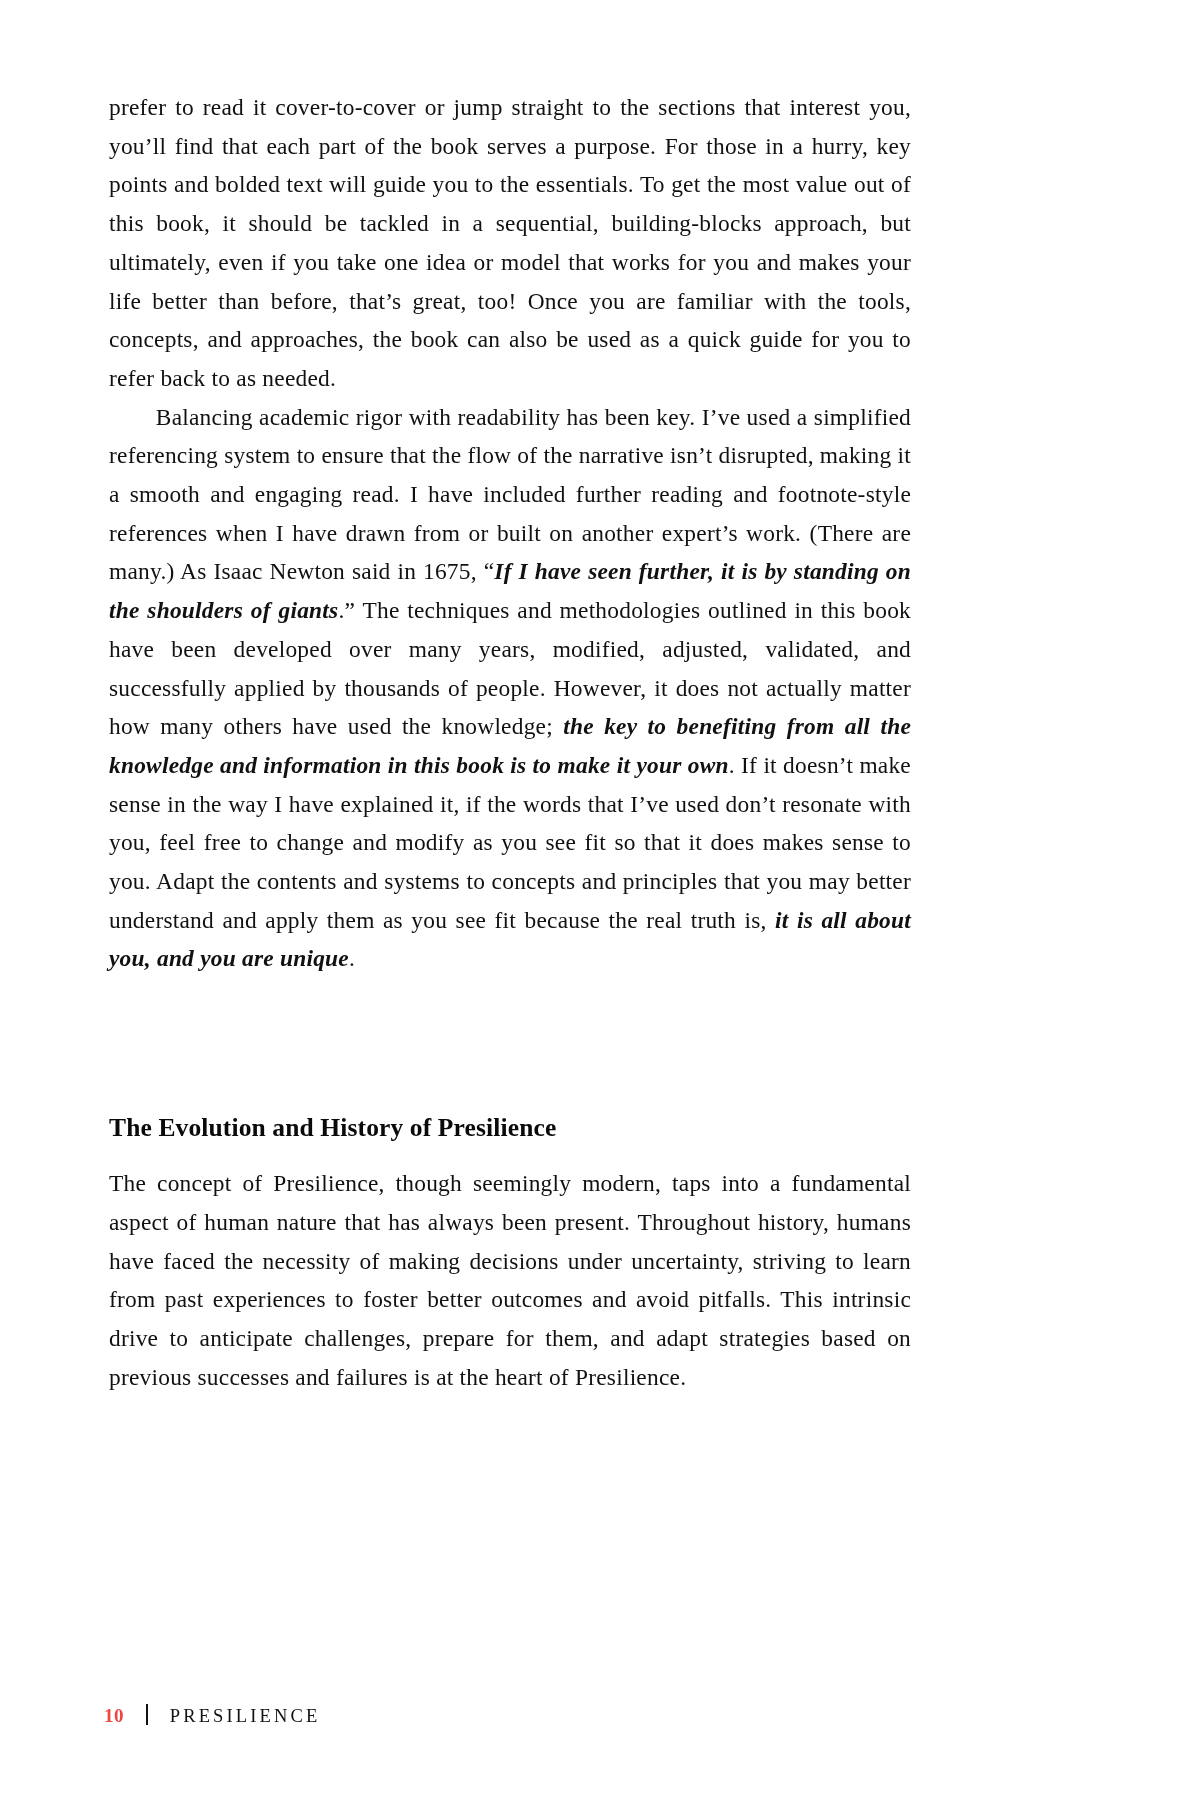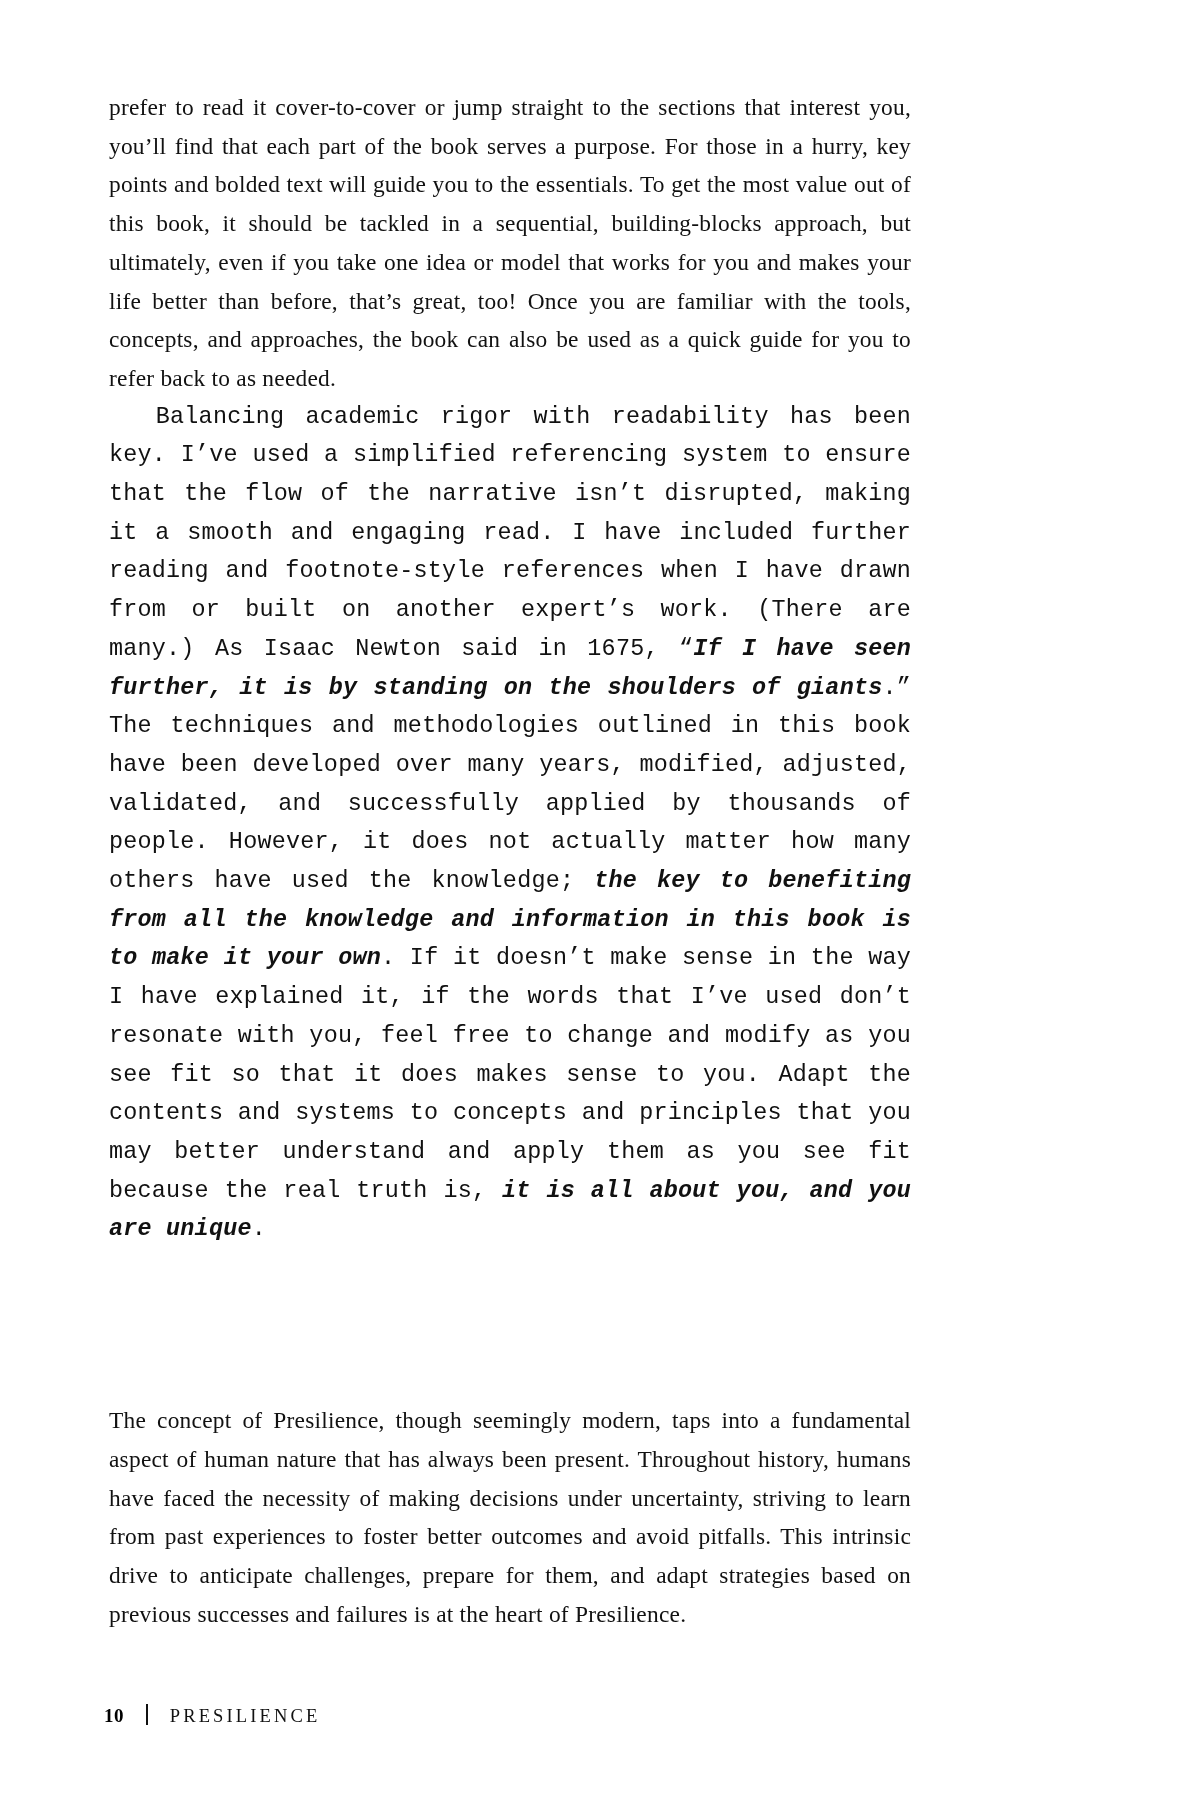--- a/index.html
+++ b/index.html
@@ -37,21 +37,20 @@
     line-height: 38.7px;
     text-align: justify;
     text-justify: inter-word;
     hyphens: manual;
     color: #111111;
     letter-spacing: 0.01em;
   }
 
   p.indent {
     text-indent: 2.0em;
-    font-family: Liberation Mono, monospace;
   }
 
   .bi {
     font-weight: bold;
     font-style: italic;
   }
 
   h2.section-heading {
     margin: 0;
     font-size: 25.5px;
@@ -75,21 +74,21 @@
     top: 1678px;
     display: flex;
     align-items: baseline;
     white-space: nowrap;
   }
 
   .footer-page-number {
     font-size: 19px;
     font-weight: bold;
     letter-spacing: 0.03em;
-    color: #000000;
+    color: #ef4444;
   }
 
   .footer-divider {
     display: inline-block;
     width: 1.6px;
     height: 21px;
     background: #111111;
     margin: 0 22px;
     position: relative;
     top: 3px;
@@ -108,20 +107,21 @@
 <div class="page">
 
   <div class="content">
 
     <p class="body-par"><span>prefer to read it cover-to-cover or jump straight to the sections that interest you, you’ll find that each part of the book serves a purpose. For those in a hurry, key points and bolded text will guide you to the essentials. To get the most value out of this book, it should be tackled in a sequential, building-blocks approach, but ultimately, even if you take one idea or model that works for you and makes your life better than before, that’s great, too! Once you are familiar with the tools, concepts, and approaches, the book can also be used as a quick guide for you to refer back to as needed.</span></p>
 
     <p class="body-par indent"><span>Balancing academic rigor with readability has been key. I’ve used a simplified referencing system to ensure that the flow of the narrative isn’t disrupted, making it a smooth and engaging read. I have included further reading and footnote-style references when I have drawn from or built on another expert’s work. (There are many.) As Isaac Newton said in 1675, “</span><span class="bi">If I have seen further, it is by standing on the shoulders of giants</span><span>.” The techniques and methodologies outlined in this book have been developed over many years, modified, adjusted, validated, and successfully applied by thousands of people. However, it does not actually matter how many others have used the knowledge; </span><span class="bi">the key to benefiting from all the knowledge and information in this book is to make it your own</span><span>. If it doesn’t make sense in the way I have explained it, if the words that I’ve used don’t resonate with you, feel free to change and modify as you see fit so that it does makes sense to you. Adapt the contents and systems to concepts and principles that you may better understand and apply them as you see fit because the real truth is, </span><span class="bi">it is all about you, and you are unique</span><span>.</span></p>
 
     <div class="gap-before-heading"></div>
 
+    <h2 class="section-heading">The Evolution and History of Presilience</h2>
 
     <div class="gap-after-heading"></div>
 
     <p class="body-par"><span>The concept of Presilience, though seemingly modern, taps into a fundamental aspect of human nature that has always been present. Throughout history, humans have faced the necessity of making decisions under uncertainty, striving to learn from past experiences to foster better outcomes and avoid pitfalls. This intrinsic drive to anticipate challenges, prepare for them, and adapt strategies based on previous successes and failures is at the heart of Presilience.</span></p>
 
   </div>
 
   <div class="footer">
     <span class="footer-page-number">10</span>
     <span class="footer-divider"></span>

